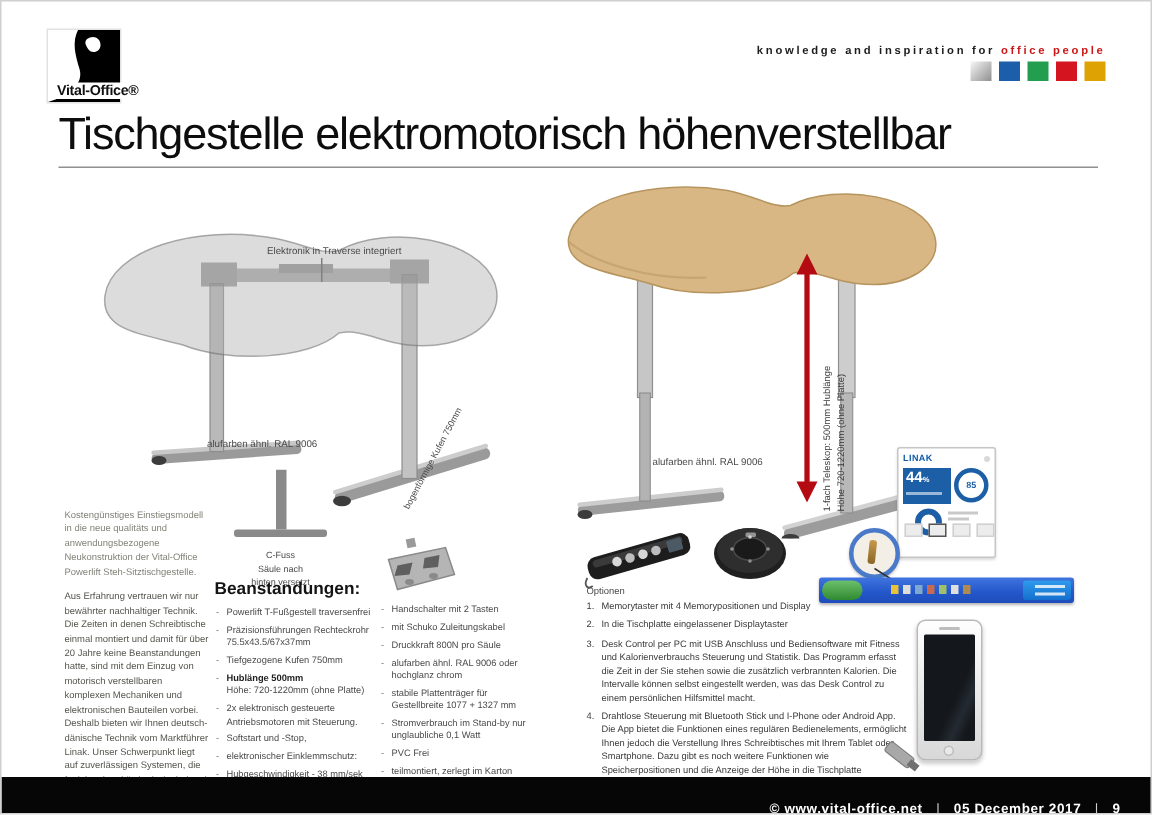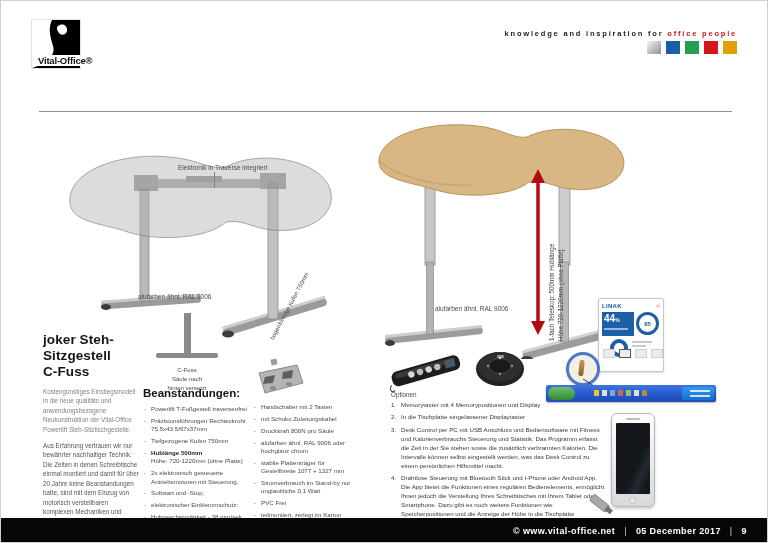--- a/index.html
+++ b/index.html
@@ -117,21 +117,21 @@
     box-shadow:0 2px 3px rgba(0,0,0,.2);}
   .phone-screen{position:absolute;left:4px;top:9px;right:4px;bottom:12px;
     background:linear-gradient(115deg,#14171b 60%,#232a31 75%,#14171b 88%);border-radius:1px;}
   .phone-speaker{position:absolute;left:14px;top:4px;width:14px;height:2px;
     border-radius:1px;background:#bdbdbd;}
   .phone-home{position:absolute;left:17px;bottom:2px;width:7px;height:7px;
     border-radius:50%;background:#e9e9e9;border:1px solid #bdbdbd;box-sizing:border-box;}
 
   
   .footer{left:0;top:517px;width:768px;height:26px;background:#060606;
-    display:flex;align-items:center;justify-content:flex-end;gap:9px;
+    display:flex;align-items:flex-end;justify-content:flex-end;gap:9px;
     padding-right:22px;box-sizing:border-box;color:#fff;font-size:9px;
     font-weight:bold;letter-spacing:0.4px;}
   .footer .sep{color:#cfcfcf;font-weight:normal;}
   .footer a{color:#fff;text-decoration:none;}
 </style>
 </head>
 <body>
 
 <div class="page">
 
@@ -149,20 +149,21 @@
     <span class="accent">office people</span>
   </div>
   <div class="abs squares">
     <span class="sq sq-silver"></span>
     <span class="sq sq-blue"></span>
     <span class="sq sq-green"></span>
     <span class="sq sq-red"></span>
     <span class="sq sq-gold"></span>
   </div>
 
+  <h1 class="abs page-title" style="margin:0;">Tischgestelle elektromotorisch höhenverstellbar</h1>
   <div class="abs title-rule"></div>
 
   <svg class="abs" style="left:55px;top:140px;" width="300" height="205" viewBox="0 0 300 205">
 
     <g>
       <rect x="45" y="158" width="100" height="7" rx="3" fill="#9a9a9a" transform="rotate(-4 95 161)"></rect>
       <rect x="45" y="156" width="100" height="3" rx="1.5" fill="#c8c8c8" transform="rotate(-4 95 161)"></rect>
       <ellipse cx="50" cy="166" rx="5" ry="3" fill="#3c3c3c"></ellipse>
       <rect x="165" y="172" width="108" height="8" rx="4" fill="#9a9a9a" transform="rotate(-17 219 176)"></rect>
       <rect x="165" y="170" width="108" height="3" rx="1.5" fill="#cdcdcd" transform="rotate(-17 219 176)"></rect>
@@ -211,23 +212,20 @@
   <svg class="abs" style="left:527px;top:168px;" width="20" height="166" viewBox="0 0 20 166">
     <line x1="10" y1="12" x2="10" y2="154" stroke="#b40b12" stroke-width="3.5"></line>
     <polygon points="10,0 3,14 17,14" fill="#b40b12"></polygon>
     <polygon points="10,166 3,152 17,152" fill="#b40b12"></polygon>
   </svg>
   <div class="abs stroke-label preline">1-fach Teleskop: 500mm Hublänge
 Höhe 720-1220mm (ohne Platte)</div>
   <span class="abs tiny-label label-finish-right">alufarben ähnl. RAL 9006</span>
 
   <div class="abs intro">
-    <h2 class="preline">joker Steh-
-Sitzgestell
-C-Fuss</h2>
     <p class="lead">Kostengünstiges Einstiegsmodell in die neue qualitäts und anwendungsbezogene Neukonstruktion der Vital-Office Powerlift Steh-Sitztischgestelle.</p>
     <p class="body">Aus Erfahrung vertrauen wir nur bewährter nachhaltiger Technik. Die Zeiten in denen Schreibtische einmal montiert und damit für über 20 Jahre keine Beanstandungen hatte, sind mit dem Einzug von motorisch verstellbaren komplexen Mechaniken und elektronischen Bauteilen vorbei. Deshalb bieten wir Ihnen deutsch-dänische Technik vom Marktführer Linak. Unser Schwerpunkt liegt auf zuverlässigen Systemen, die funktionel und ästhetisch sind und einfach mit Plug and Play™ montiert werden.</p>
   </div>
 
   <div class="abs cfoot">
     <svg width="72" height="47" viewBox="0 0 72 47">
       <rect x="33" y="0" width="7" height="40" fill="#8a8a8a"></rect>
       <rect x="5" y="40" width="62" height="5" rx="2" fill="#8a8a8a"></rect>
     </svg>
     <div class="cfoot-caption preline">C-Fuss

